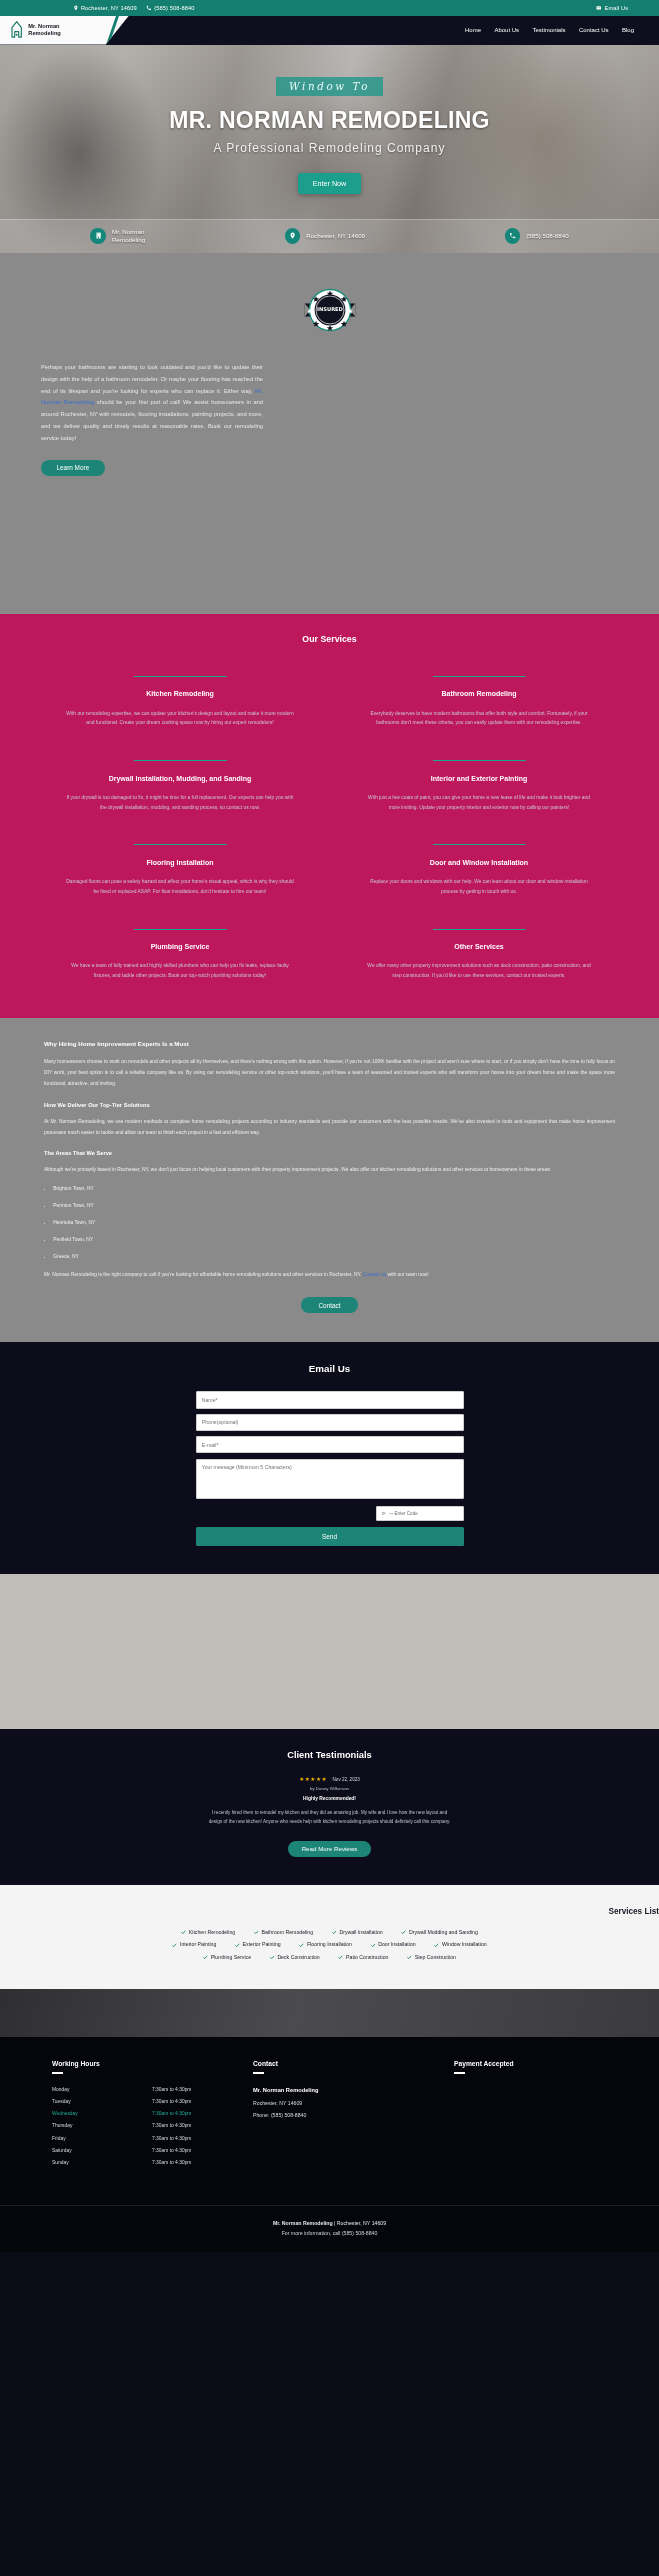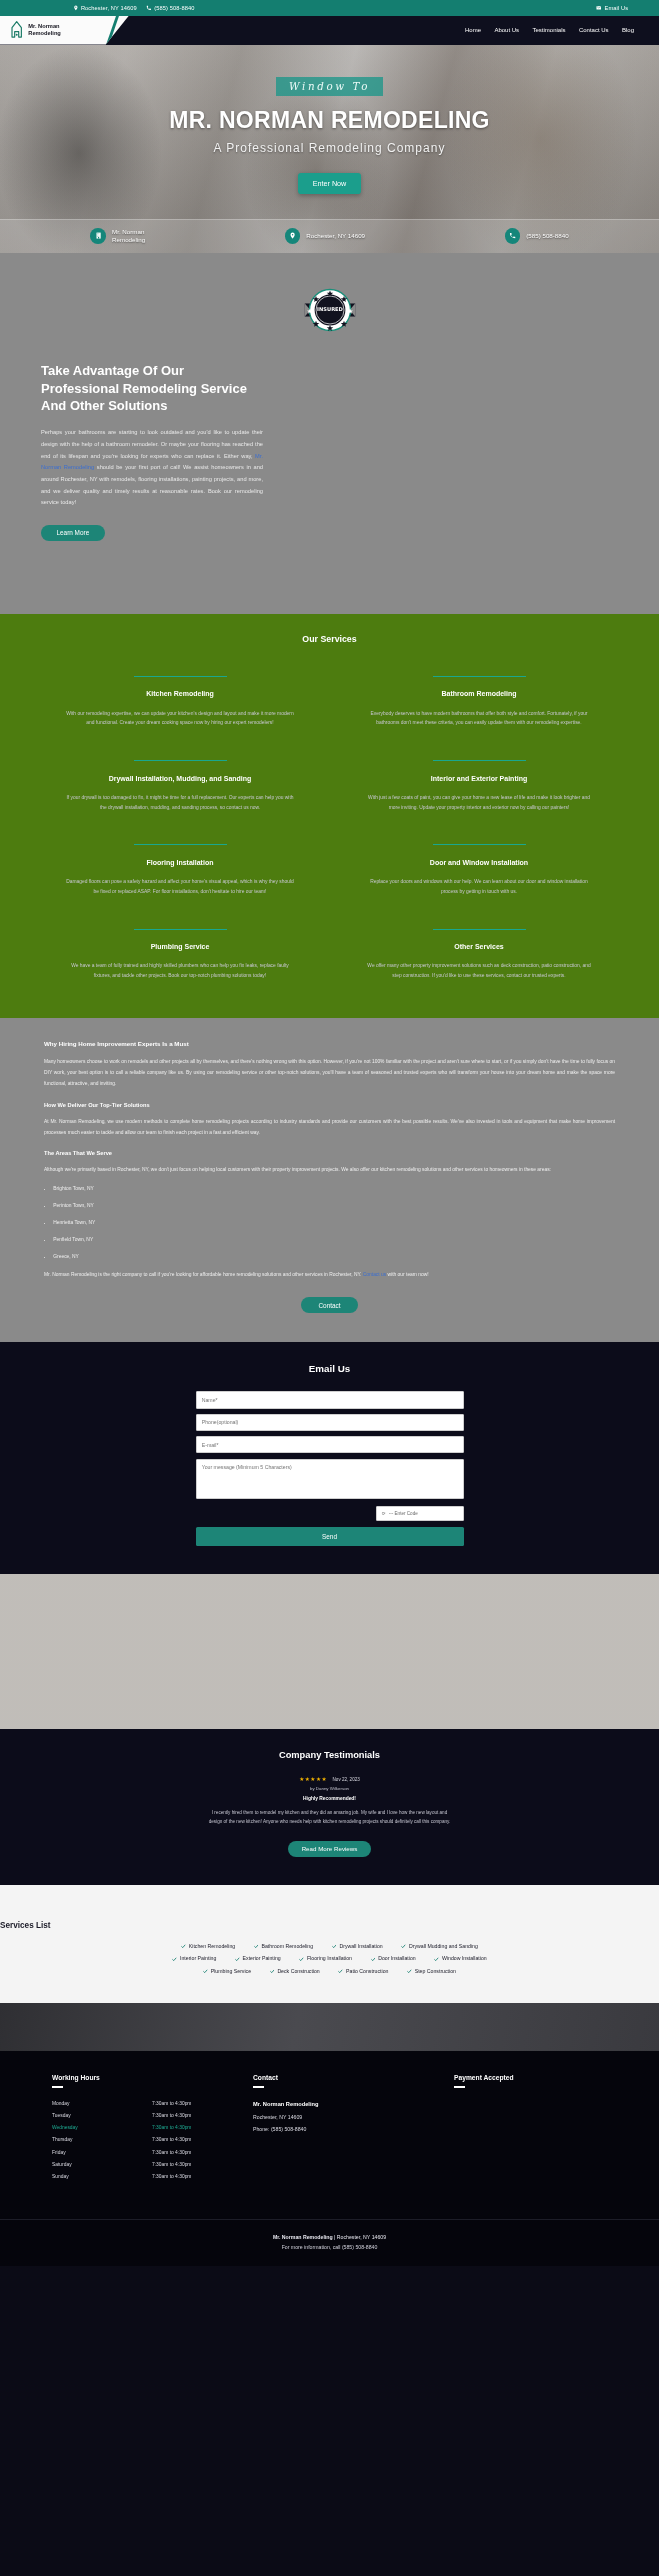--- a/index.html
+++ b/index.html
@@ -99,21 +99,21 @@
     margin-top: 13.4px; font-size: 5.7px; line-height: 2.05; color: #e9e9e9;
     text-align: justify; font-weight: 300;
   }
   .about-body p a { color:#3b6ed0; text-decoration: none; }
   .learnmore {
     margin-top: 15.5px; display:inline-block; background:#1d8577; color:#fff; border:0;
     border-radius: 10.3px; padding: 4.6px 15.5px; font-size: 6.4px; cursor:pointer;
   }
 
   
-  .services { background:#4d7c0f; padding: 20.6px 0 24px; }
+  .services { background:#be185d; padding: 20.6px 0 24px; }
   .sec-title { text-align:center; font-size: 8.8px; font-weight:700; color:#fff; }
   .svc-grid { margin-top: 21.6px; padding: 0 54px; display:grid; grid-template-columns: 1fr 1fr; column-gap: 47px; row-gap: 8.2px; }
   .svc { text-align:center; padding: 10.3px 0 13.4px; }
   .svc .rule { width: 93px; height: 1px; background:#19a78f; margin: 0 auto 13.4px; }
   .svc h3 { font-size: 7px; font-weight: 600; color:#fff; margin-bottom: 11.3px; }
   .svc p { font-size: 4.9px; line-height: 2.0; color:#c9c9d4; text-align:center; padding: 0 9.3px; font-weight: 300;}
 
   
   .why { background:#8a8a8a; padding: 21.6px 0 29px; color:#f0f0f0; }
   .why-inner { padding: 0 44px; }
@@ -160,21 +160,21 @@
   .testi { background:#0c0c1a; padding: 21.6px 0 28px; text-align:center; }
   .testi h2 { font-size: 9.3px; font-weight: 700; margin-bottom: 13.4px; }
   .stars { color:#f4b400; font-size: 5.7px; letter-spacing: 0.5px; }
   .testi-date { font-size: 4.6px; color:#d8d8e0; display:inline-block; margin-left:3.1px; }
   .testi-by { font-size: 4.4px; color:#c2c2cc; margin-top: 3.6px; }
   .testi-head { font-size: 4.9px; font-weight: 700; color:#fff; margin-top: 4.6px; }
   .testi-body { width: 242px; margin: 7.2px auto 0; font-size: 4.6px; line-height: 2.0; color:#c5c5d0; font-weight:300;}
   .readmore { margin-top: 14.4px; background:#1d8577; color:#fff; border:0; border-radius: 10.3px; padding: 4.6px 13.4px; font-size: 6.2px; cursor:pointer; }
 
   
-  .svclist { background:#f4f4f4; color:#1b1b28; padding: 36px 0 23px; text-align:left; }
+  .svclist { background:#f4f4f4; color:#1b1b28; padding: 22px 0 23px; text-align:right; }
   .svclist h2 { font-size: 8.2px; font-weight: 700; margin-bottom: 13.4px; }
   .chips { display:flex; flex-wrap:wrap; justify-content:center; gap: 0; max-width: 515px; margin: 0 auto; }
   .chiprow { display:flex; justify-content:center; width:100%; margin-bottom: 6.2px; }
   .chip { display:flex; align-items:center; gap:3.1px; font-size: 5.2px; color:#1b1b28; padding: 0 9.3px; white-space:nowrap;}
   .chip .dot { width: 4.6px; height: 4.6px; flex:0 0 auto; }
 
   
   .banner { height: 48px; background: linear-gradient(100deg,#2f2f33,#4a4a4f 45%,#3a3a3f); }
 
   
@@ -306,21 +306,20 @@
             <polygon points="30,83 32,88 37,88 33,91 34,96 30,93 26,96 27,91 23,88 28,88"></polygon>
             <polygon points="90,83 92,88 97,88 93,91 94,96 90,93 86,96 87,91 83,88 88,88"></polygon>
             <polygon points="60,92 62,97 67,97 63,100 64,105 60,102 56,105 57,100 53,97 58,97"></polygon>
           </g>
           <polygon points="17,57 19,61 23,61 20,64 21,68 17,65 13,68 14,64 11,61 15,61" fill="#fff"></polygon>
           <polygon points="103,57 105,61 109,61 106,64 107,68 103,65 99,68 100,64 97,61 101,61" fill="#fff"></polygon>
         </svg>
       </span>
     </div>
     <div class="about-body">
-      <h2>Take Advantage Of Our Professional Remodeling Service And Other Solutions</h2>
       <p>
         <span>Perhaps your bathrooms are starting to look outdated and you'd like to update their design with the help of a bathroom remodeler. Or maybe your flooring has reached the end of its lifespan and you're looking for experts who can replace it. Either way, </span><a href="#">Mr. Norman Remodeling</a><span> should be your first port of call! We assist homeowners in and around Rochester, NY with remodels, flooring installations, painting projects, and more, and we deliver quality and timely results at reasonable rates. Book our remodeling service today!</span>
       </p>
       <button class="learnmore">Learn More</button>
     </div>
   </section>
 
   <section class="services">
     <div class="sec-title">Our Services</div>
     <div class="svc-grid">
@@ -404,21 +403,21 @@
           <span>--- Enter Code</span>
         </div>
       </div>
       <button class="send">Send</button>
     </form>
   </section>
 
   <div class="map"></div>
 
   <section class="testi">
-    <h2>Company Testimonials</h2>
+    <h2>Client Testimonials</h2>
     <div>
       <span class="stars">★★★★★</span>
       <span class="testi-date">Nov 22, 2023</span>
     </div>
     <div class="testi-by">by Danny Wilkerson</div>
     <div class="testi-head">Highly Recommended!</div>
     <div class="testi-body">I recently hired them to remodel my kitchen and they did an amazing job. My wife and I love how the new layout and design of the new kitchen! Anyone who needs help with kitchen remodeling projects should definitely call this company.</div>
     <button class="readmore">Read More Reviews</button>
   </section>
 

